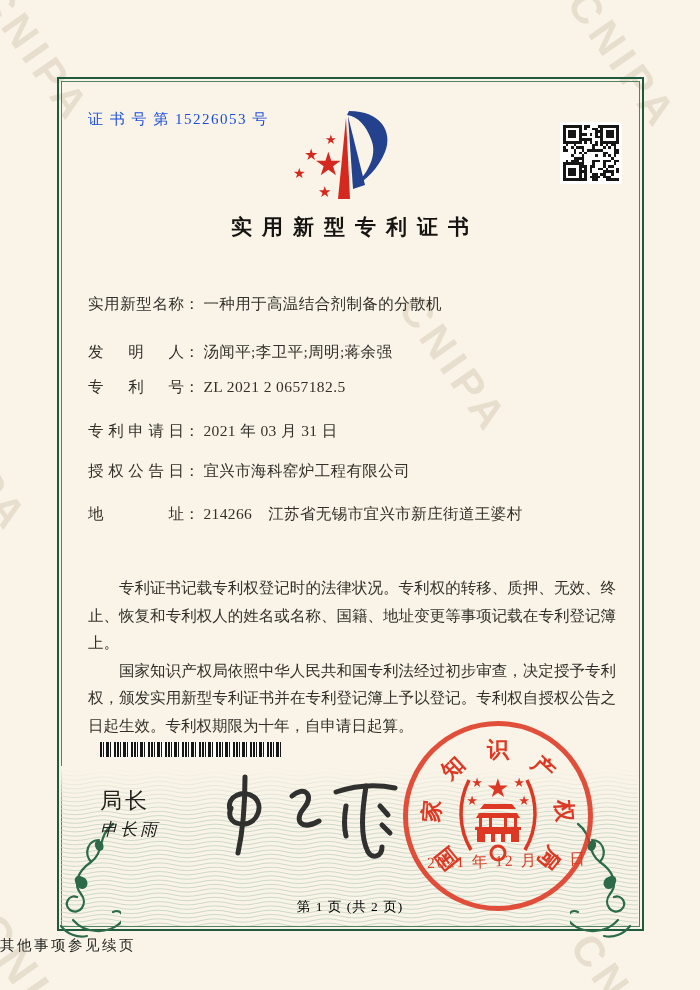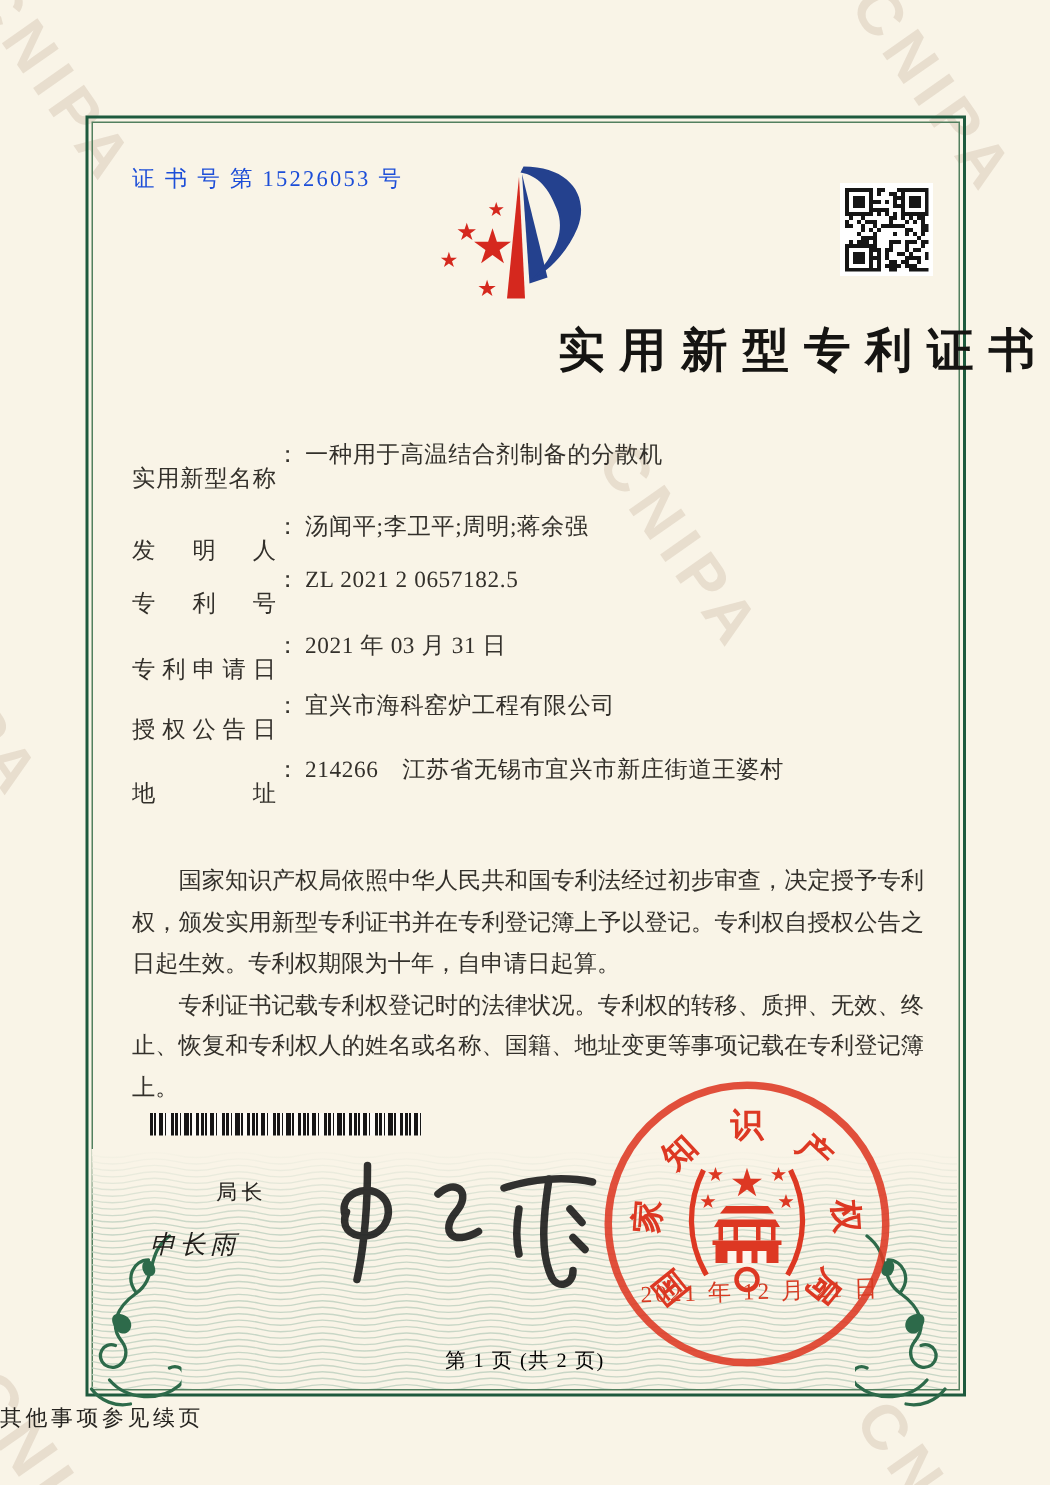--- a/index.html
+++ b/index.html
@@ -20,47 +20,47 @@
   .frame{
     position:absolute;left:57px;top:77px;width:583px;height:850px;
     border:2.5px solid #1e5a3e;z-index:1;
   }
   .frame::before{content:"";position:absolute;inset:2px;border:1px solid #53805f;}
   .certno{position:absolute;left:88px;top:110px;font-size:15px;letter-spacing:1.5px;color:#1d4ed8;z-index:3;}
   .logo{position:absolute;left:287px;top:101px;z-index:3;}
   .qr{position:absolute;left:560px;top:122px;width:62px;height:62px;background:#fff;z-index:3;}
   .qr svg{position:absolute;left:3px;top:3px;width:56px;height:56px;shape-rendering:crispEdges;fill:#161616;}
   .title{
-    position:absolute;left:0;right:0;top:213px;text-align:right;
-    font-size:31px;font-weight:bold;letter-spacing:10px;text-indent:10px;
+    position:absolute;left:0;right:0;top:213px;text-align:center;
+    font-size:21px;font-weight:bold;letter-spacing:10px;text-indent:10px;
     color:#151412;z-index:3;
   }
   .field-row{position:absolute;left:88px;width:535px;font-size:15.5px;z-index:3;line-height:21px;}
-  .flabel{display:inline-block;width:96px;text-align:justify;text-align-last:justify;vertical-align:top;margin-top:16px;}
+  .flabel{display:inline-block;width:96px;text-align:justify;text-align-last:justify;vertical-align:top;}
   .fvalue{letter-spacing:.4px;}
   .g2{position:absolute;left:282px;top:0;}
   .paras{
     position:absolute;left:88px;top:574px;width:528px;z-index:3;
     font-size:15.5px;line-height:27.6px;text-align:justify;color:#33302b;
   }
   .paras p{margin:0;text-indent:2em;}
   .barcode{
     position:absolute;left:100px;top:742px;width:181px;height:15px;z-index:3;
     background:repeating-linear-gradient(90deg,
       #161616 0 2px,#fdfcf8 2px 3px,#161616 3px 4px,#fdfcf8 4px 6px,
       #161616 6px 9px,#fdfcf8 9px 10px,#161616 10px 11px,#fdfcf8 11px 14px,
       #161616 14px 16px,#fdfcf8 16px 17px);
   }
   .waves{position:absolute;left:61px;top:766px;width:577px;height:160px;z-index:1;}
   .wave-fade{position:absolute;left:61px;top:766px;width:577px;height:52px;z-index:1;
     background:linear-gradient(180deg,#f9f4e7 0%,rgba(249,244,231,0) 100%);}
   .ornament{position:absolute;z-index:2;}
   .fl-left{left:49px;top:822px;}
   .fl-right{left:570px;top:822px;transform:scaleX(-1);}
-  .sig-title{position:absolute;left:100px;top:786px;font-size:14px;letter-spacing:3px;color:#23211d;z-index:3;margin-left:44px;}
+  .sig-title{position:absolute;left:100px;top:786px;font-size:22px;letter-spacing:3px;color:#23211d;z-index:3;}
   .sig-name{position:absolute;left:100px;top:818px;font-size:17px;letter-spacing:3px;color:#23211d;z-index:3;font-style:italic;}
   .signature{position:absolute;left:208px;top:768px;z-index:3;}
   .seal{
     position:absolute;left:403px;top:721px;width:180px;height:180px;
     border:5px solid rgba(221,56,35,.88);border-radius:50%;z-index:4;
   }
   .seal .ring-ch{
     position:absolute;width:26px;height:26px;line-height:26px;text-align:center;
     font-size:22px;font-weight:bold;color:#dd3823;
     font-family:"Liberation Serif","DejaVu Serif",serif;
@@ -348,22 +348,22 @@
 <div class="field-row" style="top:460px">
   <span class="flabel">授权公告日</span><span>：</span> <span class="fvalue">宜兴市海科窑炉工程有限公司</span>
 </div>
 <div class="field-row" style="top:503px">
   <span class="flabel">地址</span><span>：</span> <span class="fvalue">214266　江苏省无锡市宜兴市新庄街道王婆村</span>
 </div>
 <div class="field-row" style="top:544px">
 </div>
 
 <div class="paras">
+  <p>专利证书记载专利权登记时的法律状况。专利权的转移、质押、无效、终止、恢复和专利权人的姓名或名称、国籍、地址变更等事项记载在专利登记簿上。</p>
   <p>国家知识产权局依照中华人民共和国专利法经过初步审查，决定授予专利权，颁发实用新型专利证书并在专利登记簿上予以登记。专利权自授权公告之日起生效。专利权期限为十年，自申请日起算。</p>
-  <p>专利证书记载专利权登记时的法律状况。专利权的转移、质押、无效、终止、恢复和专利权人的姓名或名称、国籍、地址变更等事项记载在专利登记簿上。</p>
 </div>
 
 <div class="barcode"></div>
 
 <svg class="waves" id="waves-svg" viewBox="0 0 577 160" preserveAspectRatio="none">
     <path d="M0 4.0 q14 3.4 28 0 q14 -3.4 28 0 q14 3.4 28 0 q14 -3.4 28 0 q14 3.4 28 0 q14 -3.4 28 0 q14 3.4 28 0 q14 -3.4 28 0 q14 3.4 28 0 q14 -3.4 28 0 q14 3.4 28 0 q14 -3.4 28 0 q14 3.4 28 0 q14 -3.4 28 0 q14 3.4 28 0 q14 -3.4 28 0 q14 3.4 28 0 q14 -3.4 28 0 q14 3.4 28 0 q14 -3.4 28 0 q14 3.4 28 0 q14 -3.4 28 0" stroke="#c2d3c2" stroke-width="0.9" fill="none" opacity="0.9"></path>
     <path d="M0 8.3 q14 3.4 28 0 q14 -3.4 28 0 q14 3.4 28 0 q14 -3.4 28 0 q14 3.4 28 0 q14 -3.4 28 0 q14 3.4 28 0 q14 -3.4 28 0 q14 3.4 28 0 q14 -3.4 28 0 q14 3.4 28 0 q14 -3.4 28 0 q14 3.4 28 0 q14 -3.4 28 0 q14 3.4 28 0 q14 -3.4 28 0 q14 3.4 28 0 q14 -3.4 28 0 q14 3.4 28 0 q14 -3.4 28 0 q14 3.4 28 0 q14 -3.4 28 0" stroke="#c2d3c2" stroke-width="0.9" fill="none" opacity="0.9"></path>
     <path d="M0 12.6 q14 3.4 28 0 q14 -3.4 28 0 q14 3.4 28 0 q14 -3.4 28 0 q14 3.4 28 0 q14 -3.4 28 0 q14 3.4 28 0 q14 -3.4 28 0 q14 3.4 28 0 q14 -3.4 28 0 q14 3.4 28 0 q14 -3.4 28 0 q14 3.4 28 0 q14 -3.4 28 0 q14 3.4 28 0 q14 -3.4 28 0 q14 3.4 28 0 q14 -3.4 28 0 q14 3.4 28 0 q14 -3.4 28 0 q14 3.4 28 0 q14 -3.4 28 0" stroke="#c2d3c2" stroke-width="0.9" fill="none" opacity="0.9"></path>
     <path d="M0 16.9 q14 3.4 28 0 q14 -3.4 28 0 q14 3.4 28 0 q14 -3.4 28 0 q14 3.4 28 0 q14 -3.4 28 0 q14 3.4 28 0 q14 -3.4 28 0 q14 3.4 28 0 q14 -3.4 28 0 q14 3.4 28 0 q14 -3.4 28 0 q14 3.4 28 0 q14 -3.4 28 0 q14 3.4 28 0 q14 -3.4 28 0 q14 3.4 28 0 q14 -3.4 28 0 q14 3.4 28 0 q14 -3.4 28 0 q14 3.4 28 0 q14 -3.4 28 0" stroke="#c2d3c2" stroke-width="0.9" fill="none" opacity="0.9"></path>
     <path d="M0 21.2 q14 3.4 28 0 q14 -3.4 28 0 q14 3.4 28 0 q14 -3.4 28 0 q14 3.4 28 0 q14 -3.4 28 0 q14 3.4 28 0 q14 -3.4 28 0 q14 3.4 28 0 q14 -3.4 28 0 q14 3.4 28 0 q14 -3.4 28 0 q14 3.4 28 0 q14 -3.4 28 0 q14 3.4 28 0 q14 -3.4 28 0 q14 3.4 28 0 q14 -3.4 28 0 q14 3.4 28 0 q14 -3.4 28 0 q14 3.4 28 0 q14 -3.4 28 0" stroke="#c2d3c2" stroke-width="0.9" fill="none" opacity="0.9"></path>

